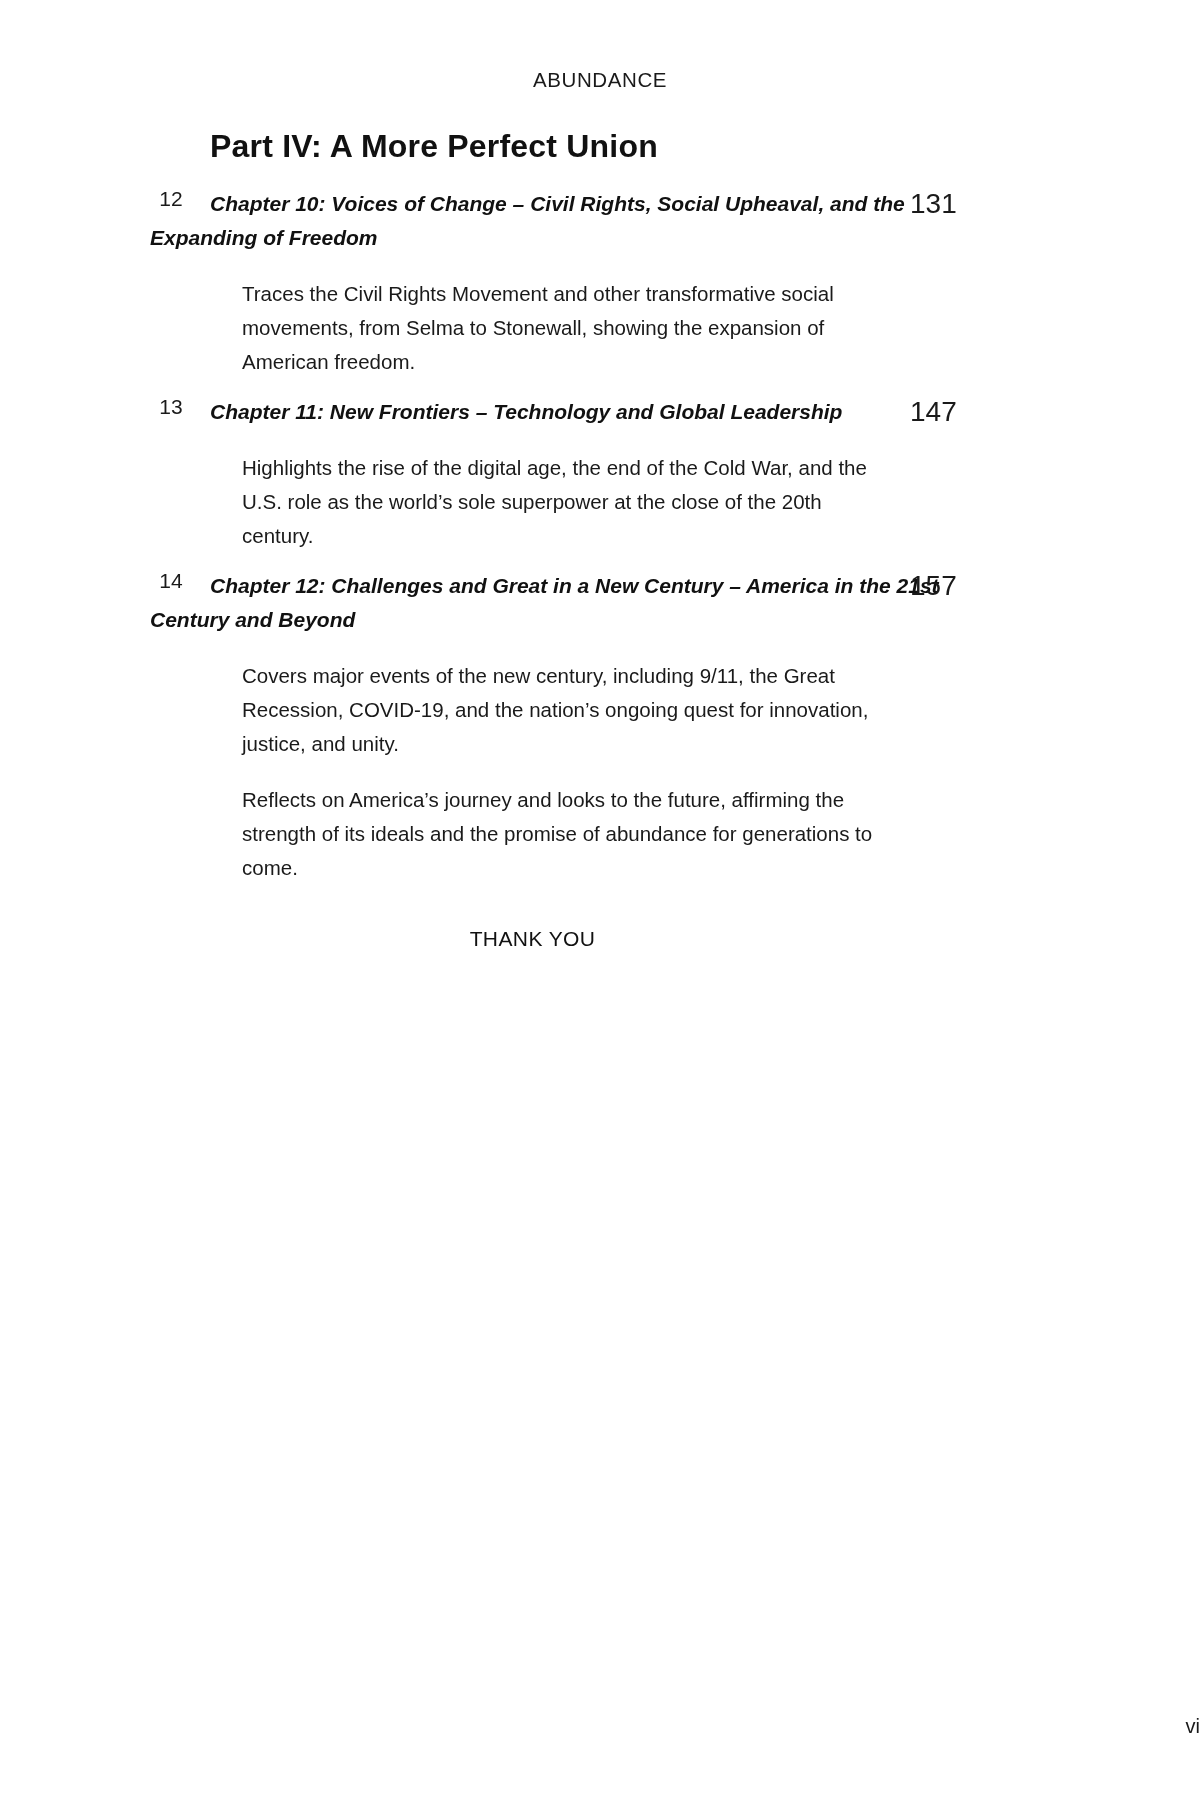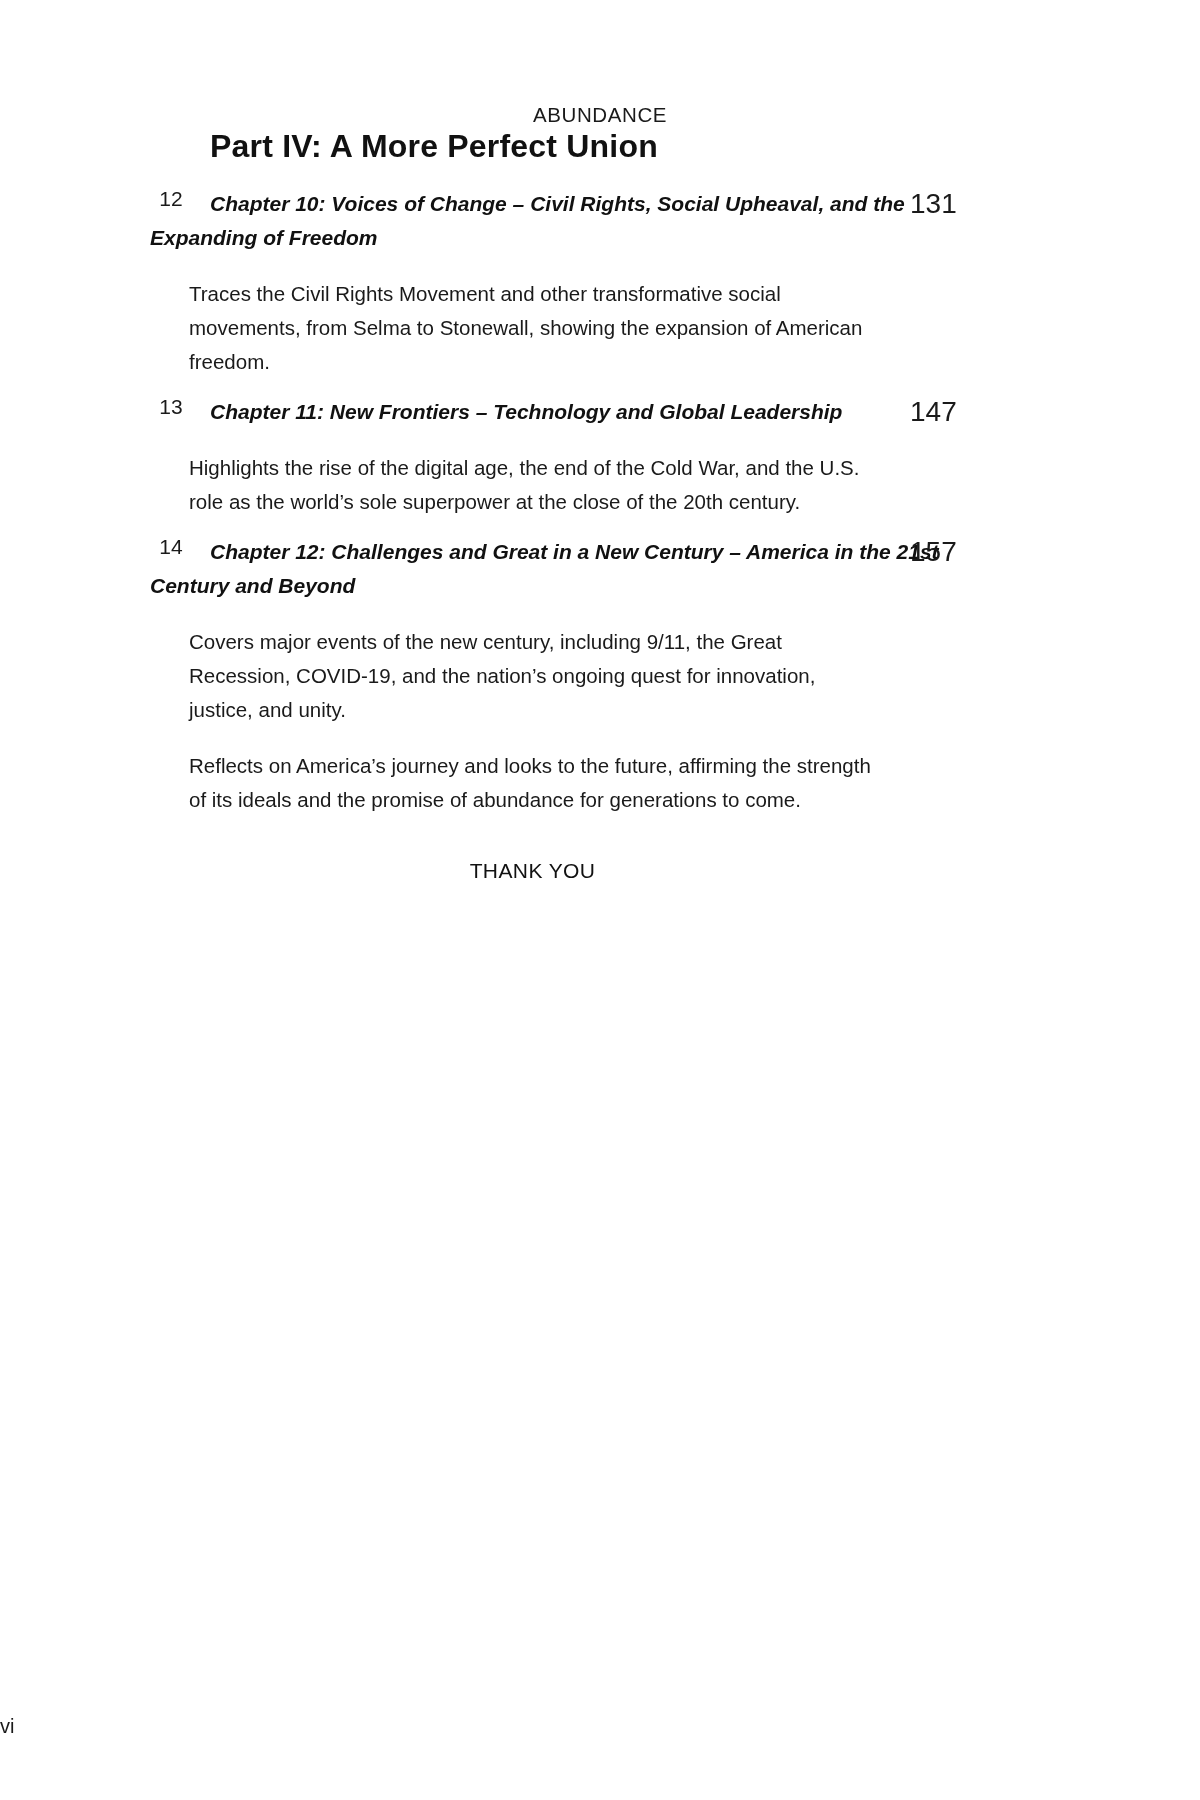--- a/index.html
+++ b/index.html
@@ -26,21 +26,20 @@
   }
   .running-head {
     position: absolute;
     top: 68px;
     left: 0;
     width: 1200px;
     text-align: center;
     font-size: 20.5px;
     letter-spacing: 0.6px;
     color: #1a1a1a;
-    margin-top: 35px;
   }
   .content {
     position: absolute;
     top: 128px;
     left: 150px;
     width: 830px;
   }
   .part-title {
     font-size: 32px;
     font-weight: bold;
@@ -78,21 +77,21 @@
   .entry-page {
     position: absolute;
     right: 0;
     top: 1px;
     width: 70px;
     text-align: left;
     font-size: 28px;
     color: #1a1a1a;
   }
   .entry-desc {
-    margin-left: 39px;
+    margin-left: 92px;
     margin-right: 105px;
     margin-top: 22px;
     font-size: 20.5px;
     line-height: 1.66;
     color: #1a1a1a;
     font-weight: normal;
   }
   .thank-you {
     margin-top: 42px;
     margin-left: 60px;
@@ -101,21 +100,21 @@
     font-size: 21px;
     font-weight: normal;
     letter-spacing: 0.4px;
     color: #111111;
   }
   .folio {
     position: absolute;
     bottom: 62px;
     left: 0;
     width: 1200px;
-    text-align: left;
+    text-align: right;
     font-size: 20px;
     color: #1a1a1a;
   }
 </style>
 </head>
 <body>
 
 <div class="page">
 
   <div class="running-head">ABUNDANCE</div>

